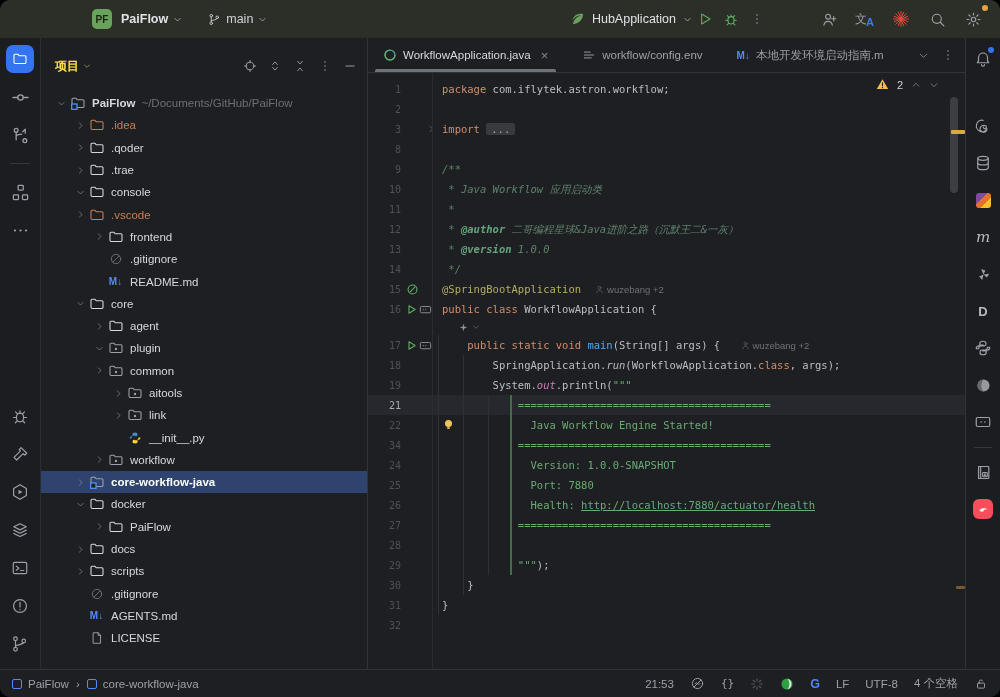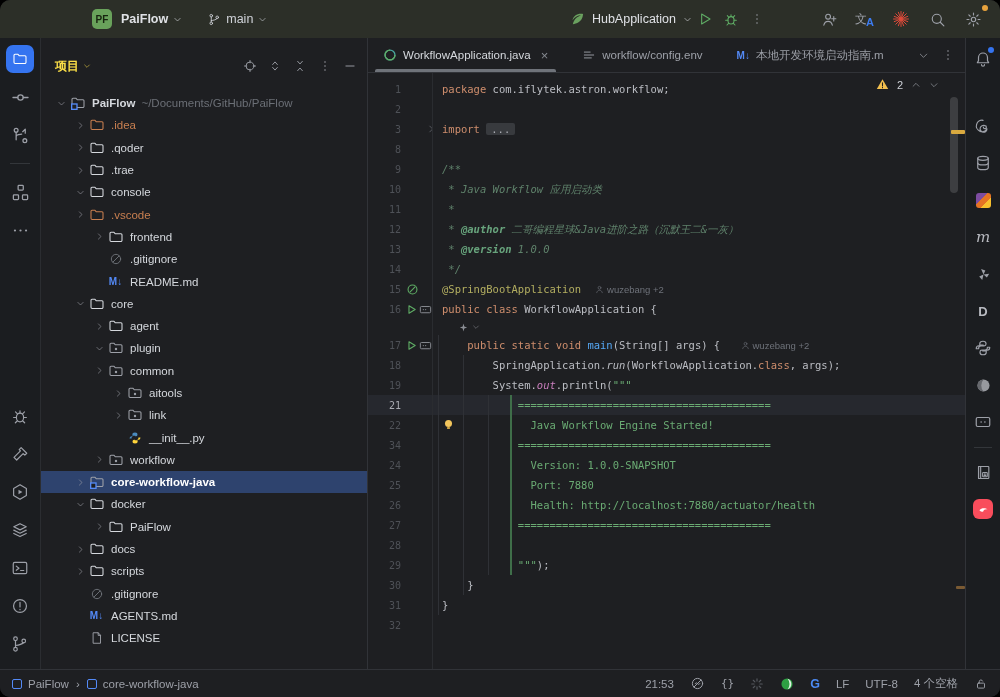--- a/index.html
+++ b/index.html
@@ -56,21 +56,21 @@
   .codearea{position:relative;flex:1;overflow:hidden;padding-top:6px;background:#1e1f22}
   .crow{height:20px;display:flex;align-items:center;position:relative}
   .crow.cur{background:#26282e}
   .ln{width:33px;text-align:right;padding-right:2px;color:#4e5157;font:10px "DejaVu Sans Mono",monospace;flex:none}
   .crow.cur .ln{color:#a9abb2}
   .gic{width:30px;display:flex;align-items:center;gap:2px;padding-left:3px;flex:none}
   .code{font:10.5px/20px "DejaVu Sans Mono",monospace;white-space:pre;margin-left:6px}
   .inlay-row{height:16px;display:flex;align-items:center;padding-left:90px;color:#8b8e95;gap:3px}
   .p{color:#bcbec4}.kw{color:#cf8e6d}.doc{color:#5f826b;font-style:italic}
   .tag{color:#67a37c;font-style:italic;font-weight:700}.ann{color:#b3ae60}
-  .m{color:#56a8f5}.s{color:#6aab73}.lk{color:#6aab73;}
+  .m{color:#56a8f5}.s{color:#6aab73}.lk{color:#6aab73;text-decoration:underline}
   .it{color:#bcbec4;font-style:italic}.fd{color:#c77dbb;font-style:italic}
   .fold{color:#a9abb2;background:#383a3e;border-radius:2px;padding:0 5px}
   .hint{margin-left:14px;font:9.5px "Liberation Sans",sans-serif;color:#6e727a;display:inline-flex;align-items:center;gap:3px}
   .guide{position:absolute;width:1px;background:#2f3136;z-index:0}
   .guide.green{background:#3f6e49;width:1.5px}
   .gutter-border{position:absolute;left:64px;top:0;bottom:0;width:1px;background:#2a2c30}
   .insp{position:absolute;top:5px;right:26px;display:flex;align-items:center;gap:8px;color:#cfd2d8;font-size:11px;z-index:5}
   .sb-thumb{position:absolute;right:7px;top:24px;width:8px;height:96px;border-radius:4px;background:rgba(255,255,255,.14);z-index:4}
   .mark{position:absolute;z-index:4}
   .bulb{position:absolute;left:74px;z-index:3}

